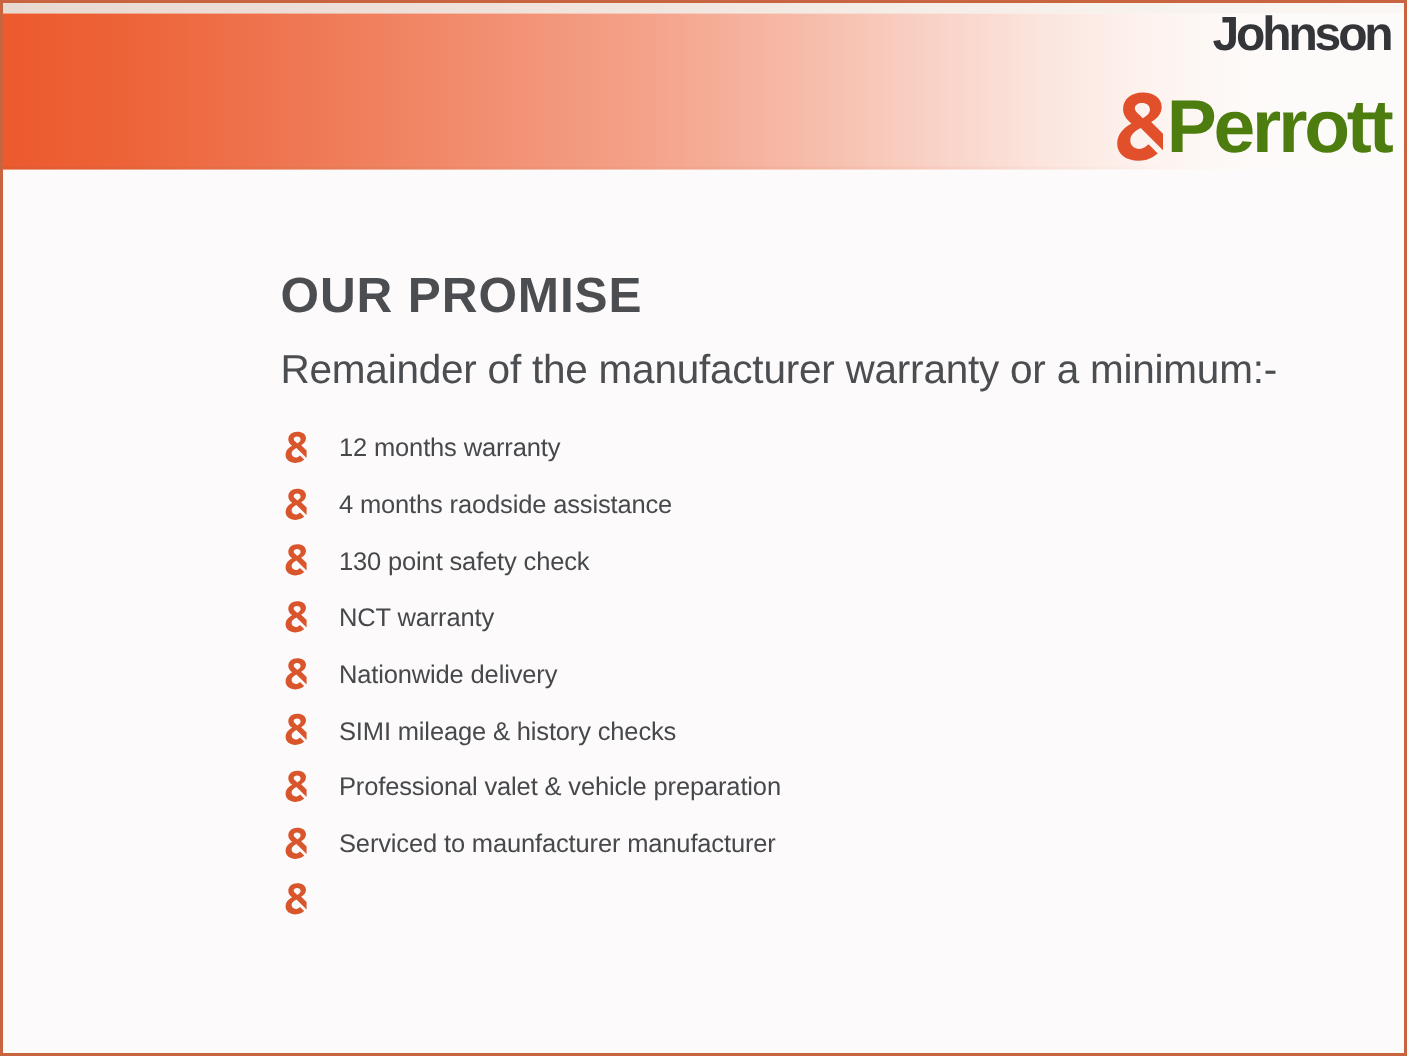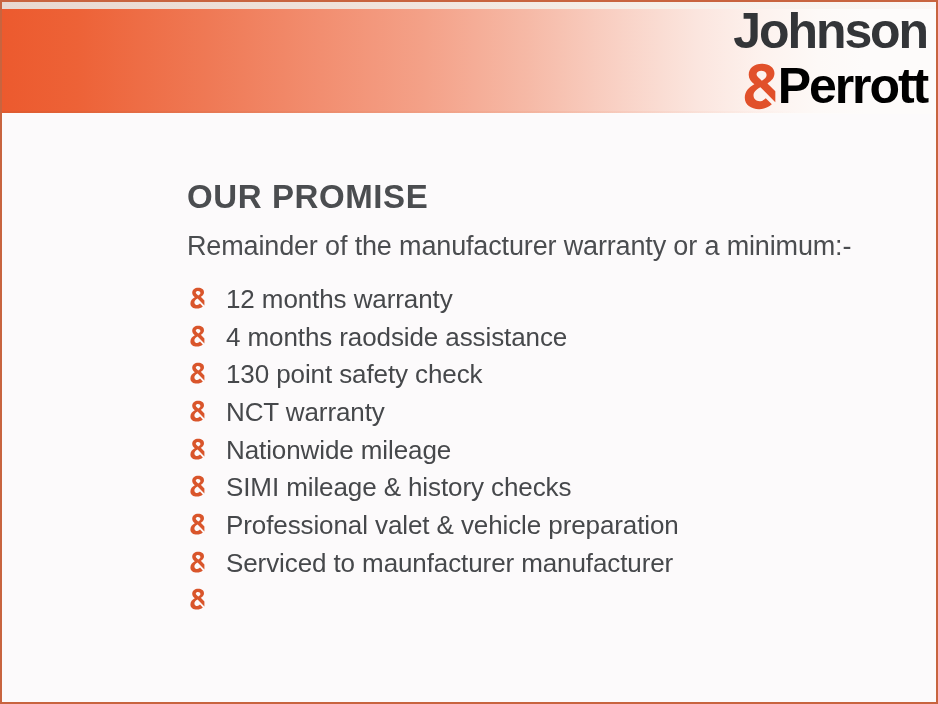--- a/index.html
+++ b/index.html
@@ -71,35 +71,35 @@
     right: 13px;
     top: 6px;
     text-align: right;
     line-height: 0.92;
     user-select: none;
   }
   .logo-line {
     display: block;
     font-family: "Liberation Sans", sans-serif;
     font-weight: bold;
-    font-size: 50px;
+    font-size: 32px;
     letter-spacing: -2.1px;
     color: #333538;
     white-space: nowrap;
   }
   .logo-line-2 {
     position: relative;
     display: block;
     font-family: "Liberation Sans", sans-serif;
     font-weight: bold;
     font-size: 50px;
     letter-spacing: -2.1px;
-    color: #000000;
-    white-space: nowrap;
-    margin-top: 1px;
+    color: #4d7c0f;
+    white-space: nowrap;
+    margin-top: 16px;
   }
   .logo-amp {
     display: inline-block;
     vertical-align: baseline;
     width: 44px;
     height: 48px;
     position: relative;
     top: 7px;
     margin-right: -1px;
   }
@@ -150,21 +150,21 @@
   }
   .bullet-amp {
     width: 22px;
     height: 22px;
     flex: 0 0 22px;
     margin-right: 19px;
     position: relative;
     top: -1px;
   }
   .promise-text {
-    font-size: 26px;
+    font-size: 17px;
     letter-spacing: -0.1px;
     color: #46484b;
     line-height: 1;
   }
 </style>
 </head>
 <body>
 
 <div id="page">
 
@@ -226,21 +226,21 @@
             </svg>
         </span>
         <span class="promise-text">NCT warranty</span>
       </li>
       <li class="promise-item">
         <span class="bullet-amp">
           <svg viewBox="0 0 100 110" width="22" height="22" aria-hidden="true">
               <path fill="#D9552B" d="M61 4 C44 4 31 14 31 29 C31 38 36 45 44 51 C31 58 22 68 22 82 C22 98 36 108 55 108 C66 108 76 104 84 97 L70 83 C66 87 61 90 56 90 C48 90 42 84 42 77 C42 69 48 63 58 58 L92 92 L92 67 L74 49 C84 43 90 36 90 26 C90 13 78 4 61 4 Z M60 20 C67 20 72 24 72 30 C72 35 68 39 61 43 L57 39 C51 34 49 31 49 28 C49 23 54 20 60 20 Z"></path>
             </svg>
         </span>
-        <span class="promise-text">Nationwide mileage</span>
+        <span class="promise-text">Nationwide delivery</span>
       </li>
       <li class="promise-item">
         <span class="bullet-amp">
           <svg viewBox="0 0 100 110" width="22" height="22" aria-hidden="true">
               <path fill="#D9552B" d="M61 4 C44 4 31 14 31 29 C31 38 36 45 44 51 C31 58 22 68 22 82 C22 98 36 108 55 108 C66 108 76 104 84 97 L70 83 C66 87 61 90 56 90 C48 90 42 84 42 77 C42 69 48 63 58 58 L92 92 L92 67 L74 49 C84 43 90 36 90 26 C90 13 78 4 61 4 Z M60 20 C67 20 72 24 72 30 C72 35 68 39 61 43 L57 39 C51 34 49 31 49 28 C49 23 54 20 60 20 Z"></path>
             </svg>
         </span>
         <span class="promise-text">SIMI mileage &amp; history checks</span>
       </li>
       <li class="promise-item">

